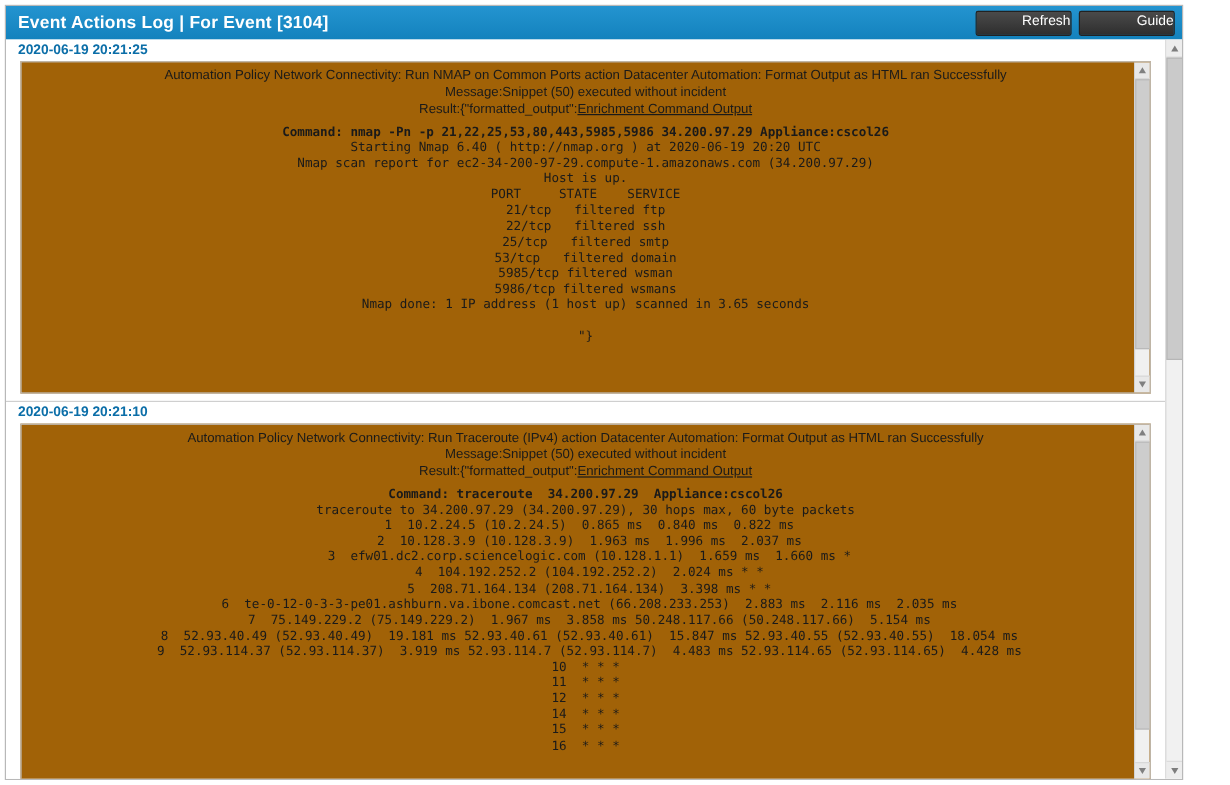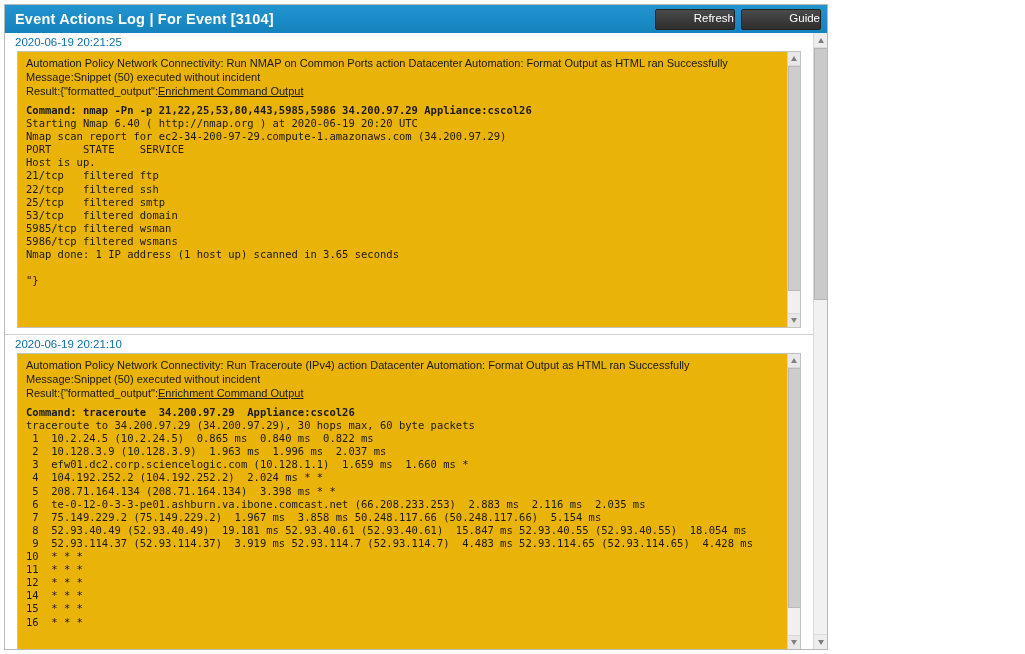--- a/index.html
+++ b/index.html
@@ -13,21 +13,21 @@
     width: 1025px;
     height: 654px;
     box-sizing: border-box;
     background: #ffffff;
     overflow: hidden;
   }
   .window {
     position: absolute;
     left: 4px;
     top: 4px;
-    width: 824px;
+    width: 982px;
     height: 646px;
     box-sizing: border-box;
     border: 1px solid #b8b8b8;
     background: #ffffff;
     display: flex;
     flex-direction: column;
   }
   
   .titlebar {
     height: 28px;
@@ -77,34 +77,35 @@
   .content-col {
     flex: 1 1 auto;
     overflow: hidden;
     position: relative;
   }
   .entry {
     padding: 0;
   }
   .entry-date {
     font-size: 11.5px;
-    font-weight: normal;
+    font-weight: bold;
     color: #0b6ea8;
     padding: 3px 0 3px 10px;
     border-top: 1px solid #cfcfcf;
     background: #ffffff;
   }
   .entry:first-child .entry-date { border-top: none; }
   .panel {
     margin: 0 12px 6px 12px;
     border: 1px solid #c2c2c2;
-    background: #eab308;
-    position: relative;
-    box-sizing: border-box;
-    overflow: hidden;
+    background: #a16207;
+    position: relative;
+    box-sizing: border-box;
+    overflow: hidden;
+    text-align: center;
   }
   .panel.p1 { height: 277px; }
   .panel.p2 { height: 297px; }
   .panel-inner {
     padding: 5px 8px 4px 8px;
     height: 100%;
     box-sizing: border-box;
     overflow: hidden;
   }
   .summary-line {
@@ -242,22 +243,22 @@
           <div class="entry-date">2020-06-19 20:21:25</div>
           <div class="panel p1">
             <div class="panel-inner">
               <div class="summary-line">Automation Policy Network Connectivity: Run NMAP on Common Ports action Datacenter Automation: Format Output as HTML ran Successfully</div>
               <div class="summary-line">Message:Snippet (50) executed without incident</div>
               <div class="result-line"><span>Result:{"formatted_output":</span><span class="result-link">Enrichment Command Output</span></div>
               <div class="blank"></div>
               <div class="mono bold">Command: nmap -Pn -p 21,22,25,53,80,443,5985,5986 34.200.97.29 Appliance:cscol26</div>
               <div class="mono">Starting Nmap 6.40 ( http://nmap.org ) at 2020-06-19 20:20 UTC</div>
               <div class="mono">Nmap scan report for ec2-34-200-97-29.compute-1.amazonaws.com (34.200.97.29)</div>
+              <div class="mono">Host is up.</div>
               <div class="mono">PORT     STATE    SERVICE</div>
-              <div class="mono">Host is up.</div>
               <div class="mono">21/tcp   filtered ftp</div>
               <div class="mono">22/tcp   filtered ssh</div>
               <div class="mono">25/tcp   filtered smtp</div>
               <div class="mono">53/tcp   filtered domain</div>
               <div class="mono">5985/tcp filtered wsman</div>
               <div class="mono">5986/tcp filtered wsmans</div>
               <div class="mono">Nmap done: 1 IP address (1 host up) scanned in 3.65 seconds</div>
               <div class="mono">&nbsp;</div>
               <div class="mono">"}</div>
             </div>

